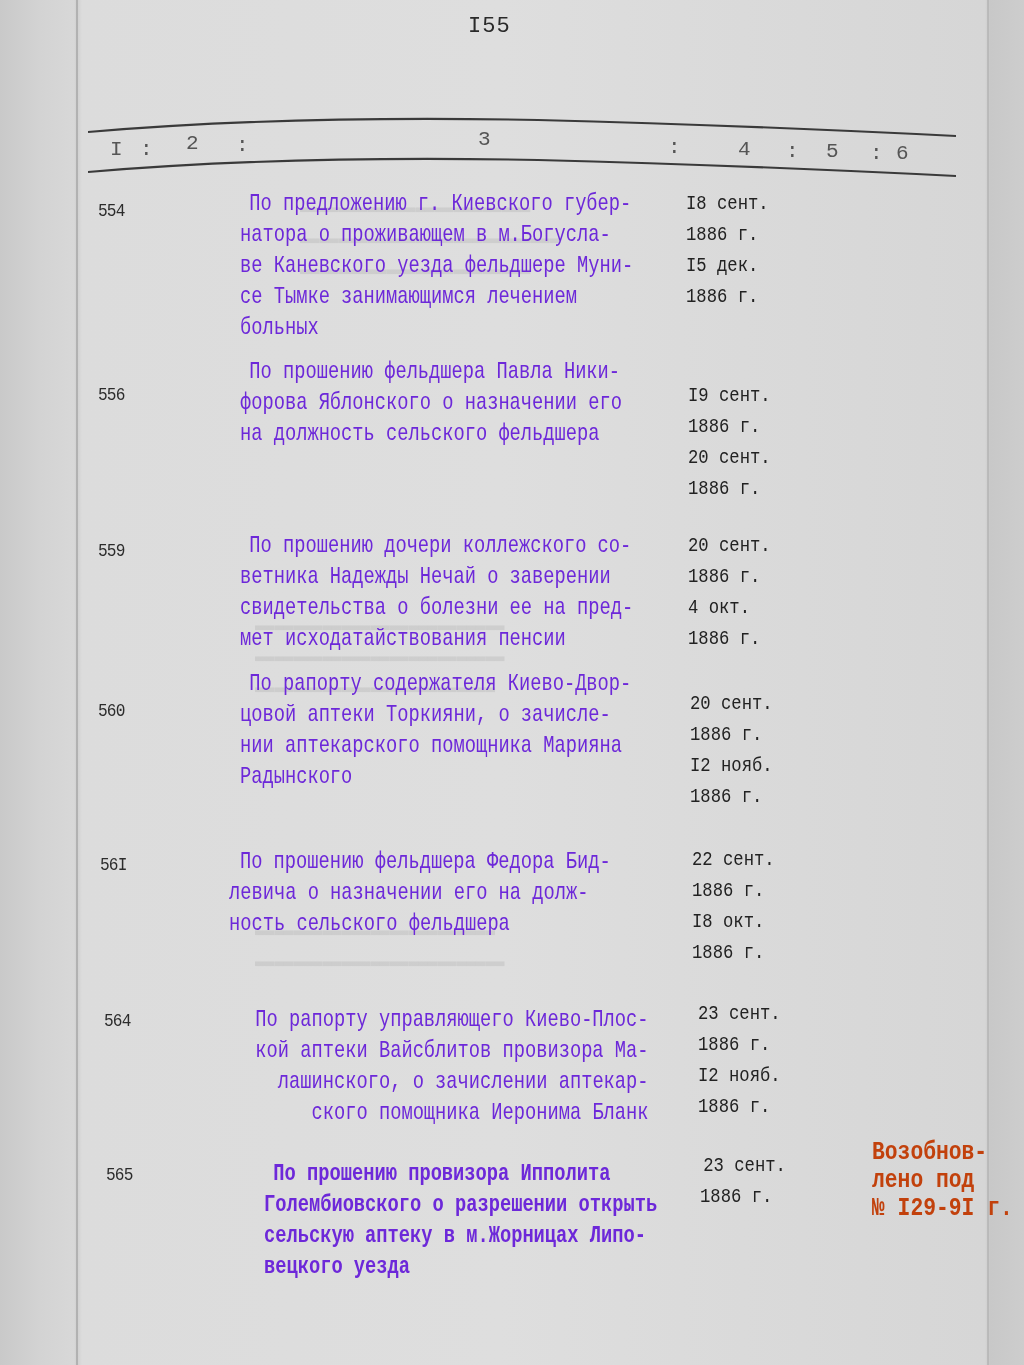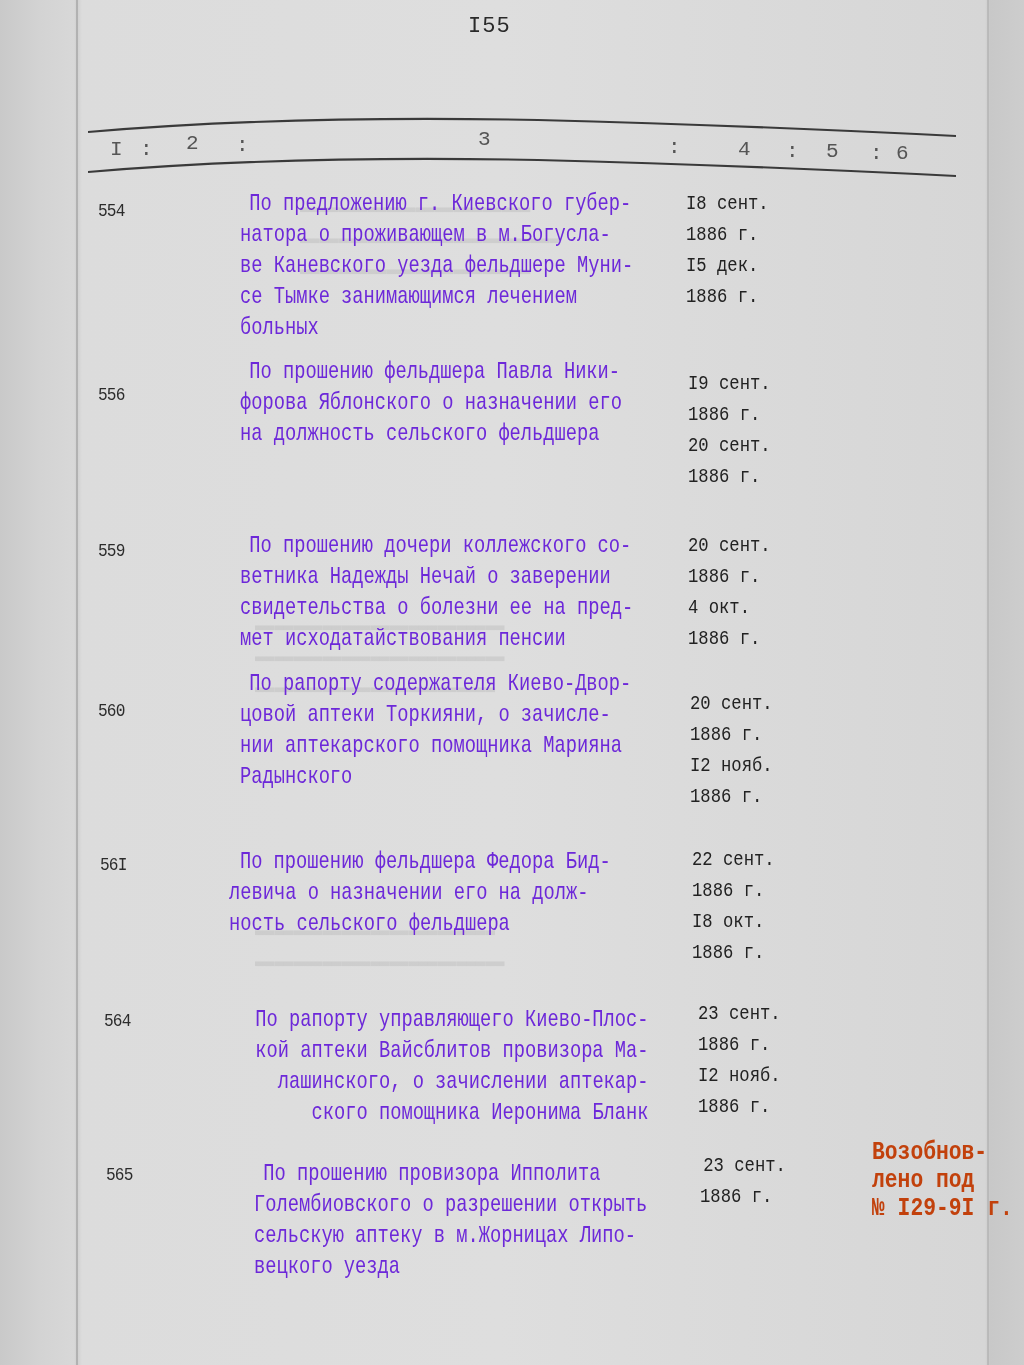--- a/index.html
+++ b/index.html
@@ -155,21 +155,21 @@
   </div>
 </div>
 
 <div class="entry">
   <span class="entry-num" style="left:98px; top:384px;">556</span>
   <div class="entry-lines" style="left:240px; top:356px;">
     <span class="entry-line" style="padding-left:12px;">По прошению фельдшера Павла Ники-</span>
     <span class="entry-line">форова Яблонского о назначении его</span>
     <span class="entry-line">на должность сельского фельдшера</span>
   </div>
-  <div class="entry-dates" style="left:688px; top:368px;">
+  <div class="entry-dates" style="left:688px; top:380px;">
     <span class="entry-date">I9 сент.</span>
     <span class="entry-date">1886 г.</span>
     <span class="entry-date">20 сент.</span>
     <span class="entry-date">1886 г.</span>
   </div>
 </div>
 
 <div class="entry">
   <span class="entry-num" style="left:98px; top:540px;">559</span>
   <div class="entry-lines" style="left:240px; top:530px;">
@@ -228,21 +228,21 @@
   <div class="entry-dates" style="left:698px; top:998px;">
     <span class="entry-date">23 сент.</span>
     <span class="entry-date">1886 г.</span>
     <span class="entry-date">I2 нояб.</span>
     <span class="entry-date">1886 г.</span>
   </div>
 </div>
 
 <div class="entry">
   <span class="entry-num" style="left:106px; top:1164px;">565</span>
-  <div class="entry-lines" style="left:254px; top:1158px;">
+  <div class="entry-lines" style="left:264px; top:1158px;font-weight:bold;">
     <span class="entry-line" style="padding-left:12px;">По прошению провизора Ипполита</span>
     <span class="entry-line">Голембиовского о разрешении открыть</span>
     <span class="entry-line">сельскую аптеку в м.Жорницах Липо-</span>
     <span class="entry-line">вецкого уезда</span>
   </div>
   <div class="entry-dates" style="left:700px; top:1150px;">
     <span class="entry-date" style="padding-left:4px;">23 сент.</span>
     <span class="entry-date">1886 г.</span>
   </div>
   <div class="note">

